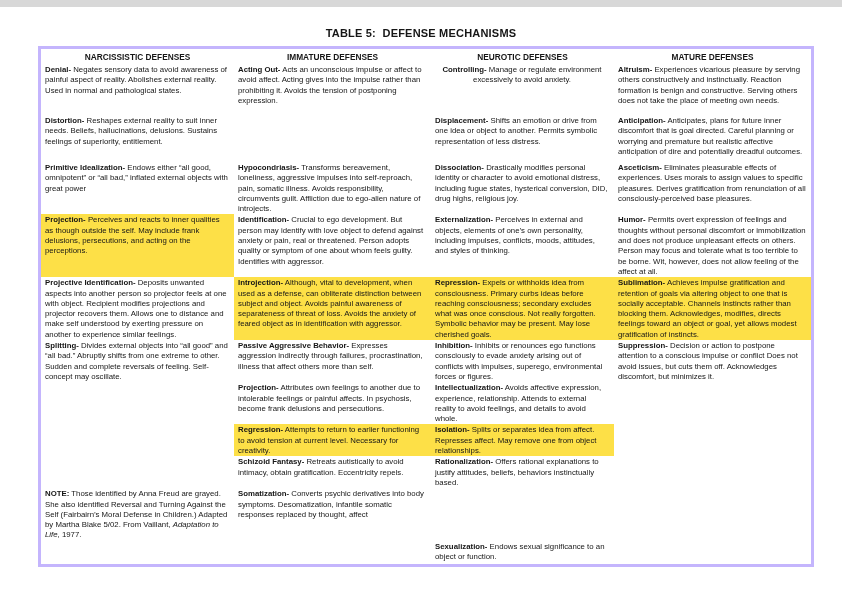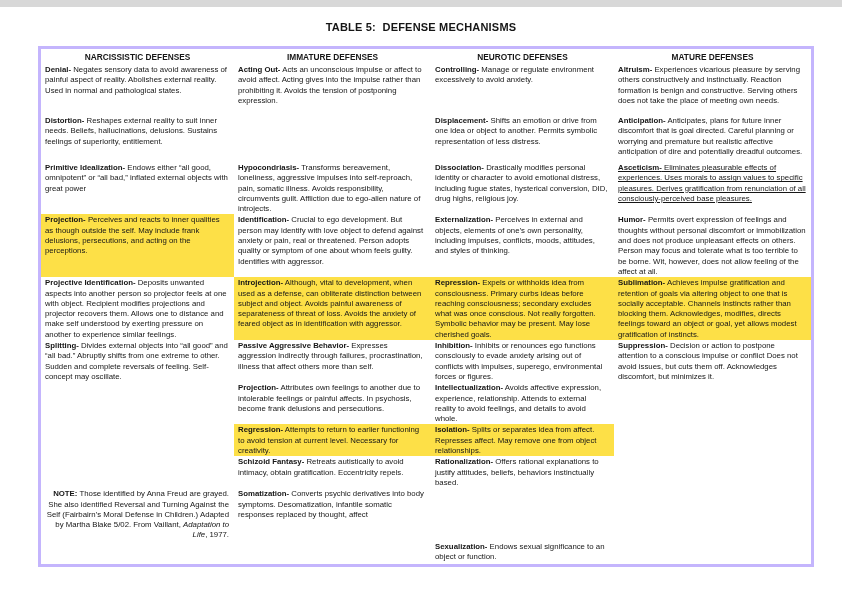--- a/index.html
+++ b/index.html
@@ -7,21 +7,21 @@
     width:842px;height:595px;position:relative;overflow:hidden;
     background:#ffffff;
     font-family:"Liberation Sans","DejaVu Sans",sans-serif;
     color:#161616;
   }
   .top-edge{
     position:absolute;top:0;left:0;width:842px;height:7px;
     background:#d8d8d8;
   }
   .title{
-    position:absolute;top:21px;left:0;right:0;
+    position:absolute;top:27px;left:0;right:0;
     text-align:center;font-size:11px;font-weight:bold;
     letter-spacing:0.2px;white-space:pre;
   }
   .table-box{
     position:absolute;top:37px;left:38px;width:776px;
     border:3px solid #c4b5fd;
     background:#ffffff;
     box-sizing:border-box;
     margin-top:9px;
   }
@@ -60,40 +60,40 @@
       <div class="hdr" style="grid-area: 1 / 1;">NARCISSISTIC DEFENSES</div>
       <div class="hdr" style="grid-area: 1 / 2;">IMMATURE DEFENSES</div>
       <div class="hdr" style="grid-area: 1 / 3;">NEUROTIC DEFENSES</div>
       <div class="hdr" style="grid-area: 1 / 4;">MATURE DEFENSES</div>
       <div class="cell" style="grid-area: 2 / 1;"><b>Denial-</b> <span>Negates sensory data to avoid awareness of painful aspect of reality. Abolishes external reality. Used in normal and pathological states.</span></div>
       <div class="cell" style="grid-area: 3 / 1;"><b>Distortion-</b> <span>Reshapes external reality to suit inner needs. Beliefs, hallucinations, delusions. Sustains feelings of superiority, entitlement.</span></div>
       <div class="cell" style="grid-area: 4 / 1;"><b>Primitive Idealization-</b> <span>Endows either “all good, omnipotent”  or “all bad,”  inflated external objects with great power</span></div>
       <div class="cell gray" style="grid-area: 5 / 1;"><b>Projection-</b> <span>Perceives and reacts to inner qualities as though outside the self.  May include frank delusions, persecutions, and acting on the perceptions.</span></div>
       <div class="cell" style="grid-area: 6 / 1;"><b>Projective Identification-</b> <span>Deposits unwanted aspects into another person so projector feels at one with object. Recipient modifies projections and projector recovers them. Allows one to distance and make self understood by exerting pressure on another to experience similar feelings.</span></div>
       <div class="cell" style="grid-area: 7 / 1;"><b>Splitting-</b> <span>Divides external objects into “all good” and “all bad.” Abruptly shifts from one extreme to other. Sudden and complete reversals of feeling. Self-concept may oscillate.</span></div>
-      <div class="cell" style="grid-area: 11 / 1; text-align: right;"><b>NOTE:</b> <span>Those identified by Anna Freud are grayed. She also identified Reversal and Turning Against the Self  (Fairbairn’s Moral Defense in Children.) Adapted by Martha Blake 5/02. From Vaillant, </span><i>Adaptation to Life</i><span>, 1977.</span></div>
+      <div class="cell" style="grid-area: 11 / 1;"><b>NOTE:</b> <span>Those identified by Anna Freud are grayed. She also identified Reversal and Turning Against the Self  (Fairbairn’s Moral Defense in Children.) Adapted by Martha Blake 5/02. From Vaillant, </span><i>Adaptation to Life</i><span>, 1977.</span></div>
       <div class="cell" style="grid-area: 2 / 2;"><b>Acting Out-</b> <span>Acts an unconscious impulse or affect to avoid affect. Acting gives into the impulse rather than prohibiting it. Avoids the tension of postponing expression.</span></div>
       <div class="cell" style="grid-area: 4 / 2;"><b>Hypocondriasis-</b> <span>Transforms bereavement, loneliness, aggressive impulses into self-reproach, pain, somatic illness.  Avoids responsibility, circumvents guilt. Affliction due to ego-alien nature of introjects.</span></div>
       <div class="cell" style="grid-area: 5 / 2;"><b>Identification-</b> <span>Crucial to ego development. But person may identify with love object to defend against anxiety or pain, real or threatened. Person adopts quality or symptom of one about whom feels guilty. Identifies with aggressor.</span></div>
       <div class="cell gray" style="grid-area: 6 / 2;"><b>Introjection-</b> <span>Although, vital to development, when used as a defense, can obliterate distinction between subject and object. Avoids painful awareness of separateness of threat of loss. Avoids the anxiety of feared object as in identification with aggressor.</span></div>
       <div class="cell" style="grid-area: 7 / 2;"><b>Passive Aggressive Behavior-</b> <span>Expresses aggression indirectly through failures, procrastination, illness that affect others more than self.</span></div>
       <div class="cell" style="grid-area: 8 / 2;"><b>Projection-</b> <span>Attributes own feelings to another due to intolerable feelings or painful affects. In psychosis, become frank delusions and persecutions.</span></div>
       <div class="cell gray" style="grid-area: 9 / 2;"><b>Regression-</b> <span>Attempts to return to earlier functioning to avoid tension at current level. Necessary for creativity.</span></div>
       <div class="cell" style="grid-area: 10 / 2;"><b>Schizoid Fantasy-</b> <span>Retreats autistically to avoid intimacy, obtain gratification. Eccentricity repels.</span></div>
       <div class="cell" style="grid-area: 11 / 2;"><b>Somatization-</b> <span>Converts psychic derivatives into body symptoms. Desomatization, infantile somatic responses replaced by thought, affect</span></div>
-      <div class="cell" style="grid-area: 2 / 3;"><b>Controlling-</b> <span>Manage or regulate environment excessively to avoid anxiety.</span></div>
+      <div class="cell" style="grid-area: 2 / 3; text-align: center;"><b>Controlling-</b> <span>Manage or regulate environment excessively to avoid anxiety.</span></div>
       <div class="cell" style="grid-area: 3 / 3;"><b>Displacement-</b> <span>Shifts an emotion or drive from one idea or object to another. Permits symbolic representation of less distress.</span></div>
       <div class="cell" style="grid-area: 4 / 3;"><b>Dissociation-</b> <span>Drastically modifies personal identity or character to avoid emotional distress, including fugue states, hysterical conversion, DID, drug highs, religious joy.</span></div>
       <div class="cell" style="grid-area: 5 / 3;"><b>Externalization-</b> <span>Perceives in external and objects, elements of one’s own personality, including impulses, conflicts, moods, attitudes, and styles of thinking.</span></div>
       <div class="cell gray" style="grid-area: 6 / 3;"><b>Repression-</b> <span>Expels or withholds idea from consciousness. Primary curbs ideas before reaching consciousness; secondary excludes what was once conscious. Not really forgotten. Symbolic behavior may be present. May lose cherished goals.</span></div>
       <div class="cell" style="grid-area: 7 / 3;"><b>Inhibition-</b> <span>Inhibits or renounces ego functions consciously to evade anxiety arising out of conflicts with impulses, superego, environmental forces or figures.</span></div>
       <div class="cell" style="grid-area: 8 / 3;"><b>Intellectualization-</b> <span>Avoids affective expression, experience, relationship. Attends to external reality to avoid feelings, and details to avoid whole.</span></div>
       <div class="cell gray" style="grid-area: 9 / 3;"><b>Isolation-</b> <span>Splits or separates idea from affect. Represses affect. May remove one from object relationships.</span></div>
       <div class="cell" style="grid-area: 10 / 3;"><b>Rationalization-</b> <span>Offers rational explanations to justify attitudes, beliefs, behaviors instinctually based.</span></div>
       <div class="cell" style="grid-area: 12 / 3;"><b>Sexualization-</b> <span>Endows sexual significance to an object or function.</span></div>
       <div class="cell" style="grid-area: 2 / 4;"><b>Altruism-</b> <span>Experiences vicarious pleasure by serving others constructively and instinctually. Reaction formation is benign and constructive. Serving others does not take the place of meeting own needs.</span></div>
       <div class="cell" style="grid-area: 3 / 4;"><b>Anticipation-</b> <span>Anticipates, plans for future inner discomfort that is goal directed. Careful planning or worrying and premature but realistic affective anticipation of dire and potentially dreadful outcomes.</span></div>
-      <div class="cell" style="grid-area: 4 / 4; text-decoration: underline;"><b>Asceticism-</b> <span>Eliminates pleasurable effects of experiences. Uses morals to assign values to specific pleasures. Derives gratification from renunciation of all consciously-perceived base pleasures.</span></div>
+      <div class="cell" style="grid-area: 4 / 4;"><b>Asceticism-</b> <span>Eliminates pleasurable effects of experiences. Uses morals to assign values to specific pleasures. Derives gratification from renunciation of all consciously-perceived base pleasures.</span></div>
       <div class="cell" style="grid-area: 5 / 4;"><b>Humor-</b> <span>Permits overt expression of feelings and thoughts without personal discomfort or immobilization and does not produce unpleasant effects on others. Person may focus and tolerate what is too terrible to be borne. Wit, however, does not allow feeling of the affect at all.</span></div>
       <div class="cell gray" style="grid-area: 6 / 4;"><b>Sublimation-</b> <span>Achieves impulse gratification and retention of goals via altering object to one that is socially acceptable. Channels instincts rather than blocking them. Acknowledges, modifies, directs feelings toward an object or goal, yet allows modest gratification of instincts.</span></div>
       <div class="cell" style="grid-area: 7 / 4;"><b>Suppression-</b> <span>Decision or action to postpone attention to a conscious impulse or conflict Does not avoid issues, but cuts them off. Acknowledges discomfort, but minimizes it.</span></div>
     </div>
 </div>
 
 </body></html>

